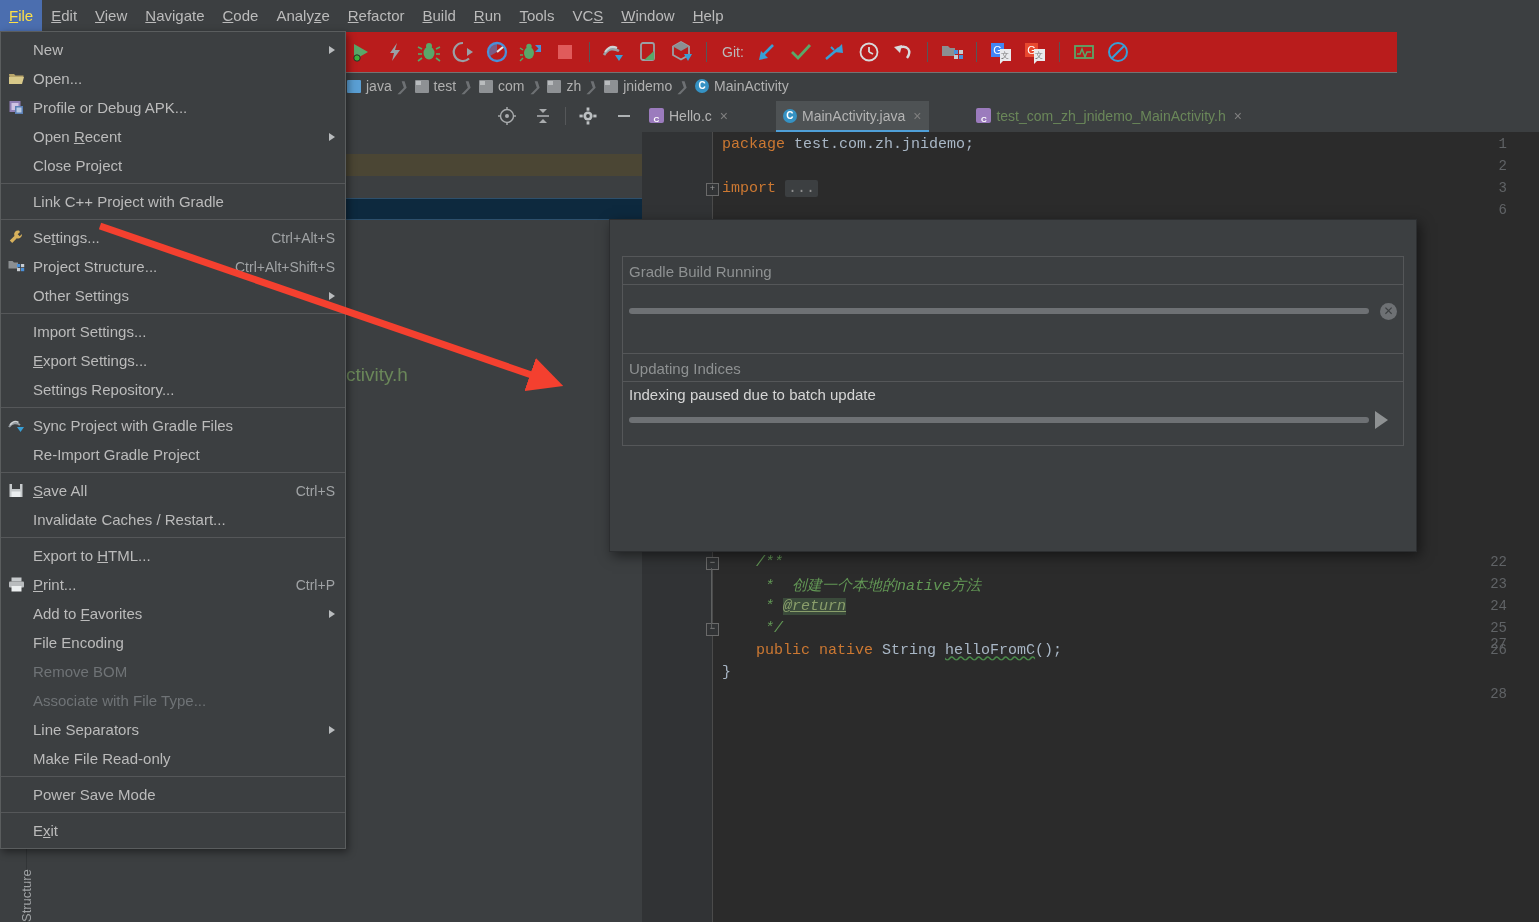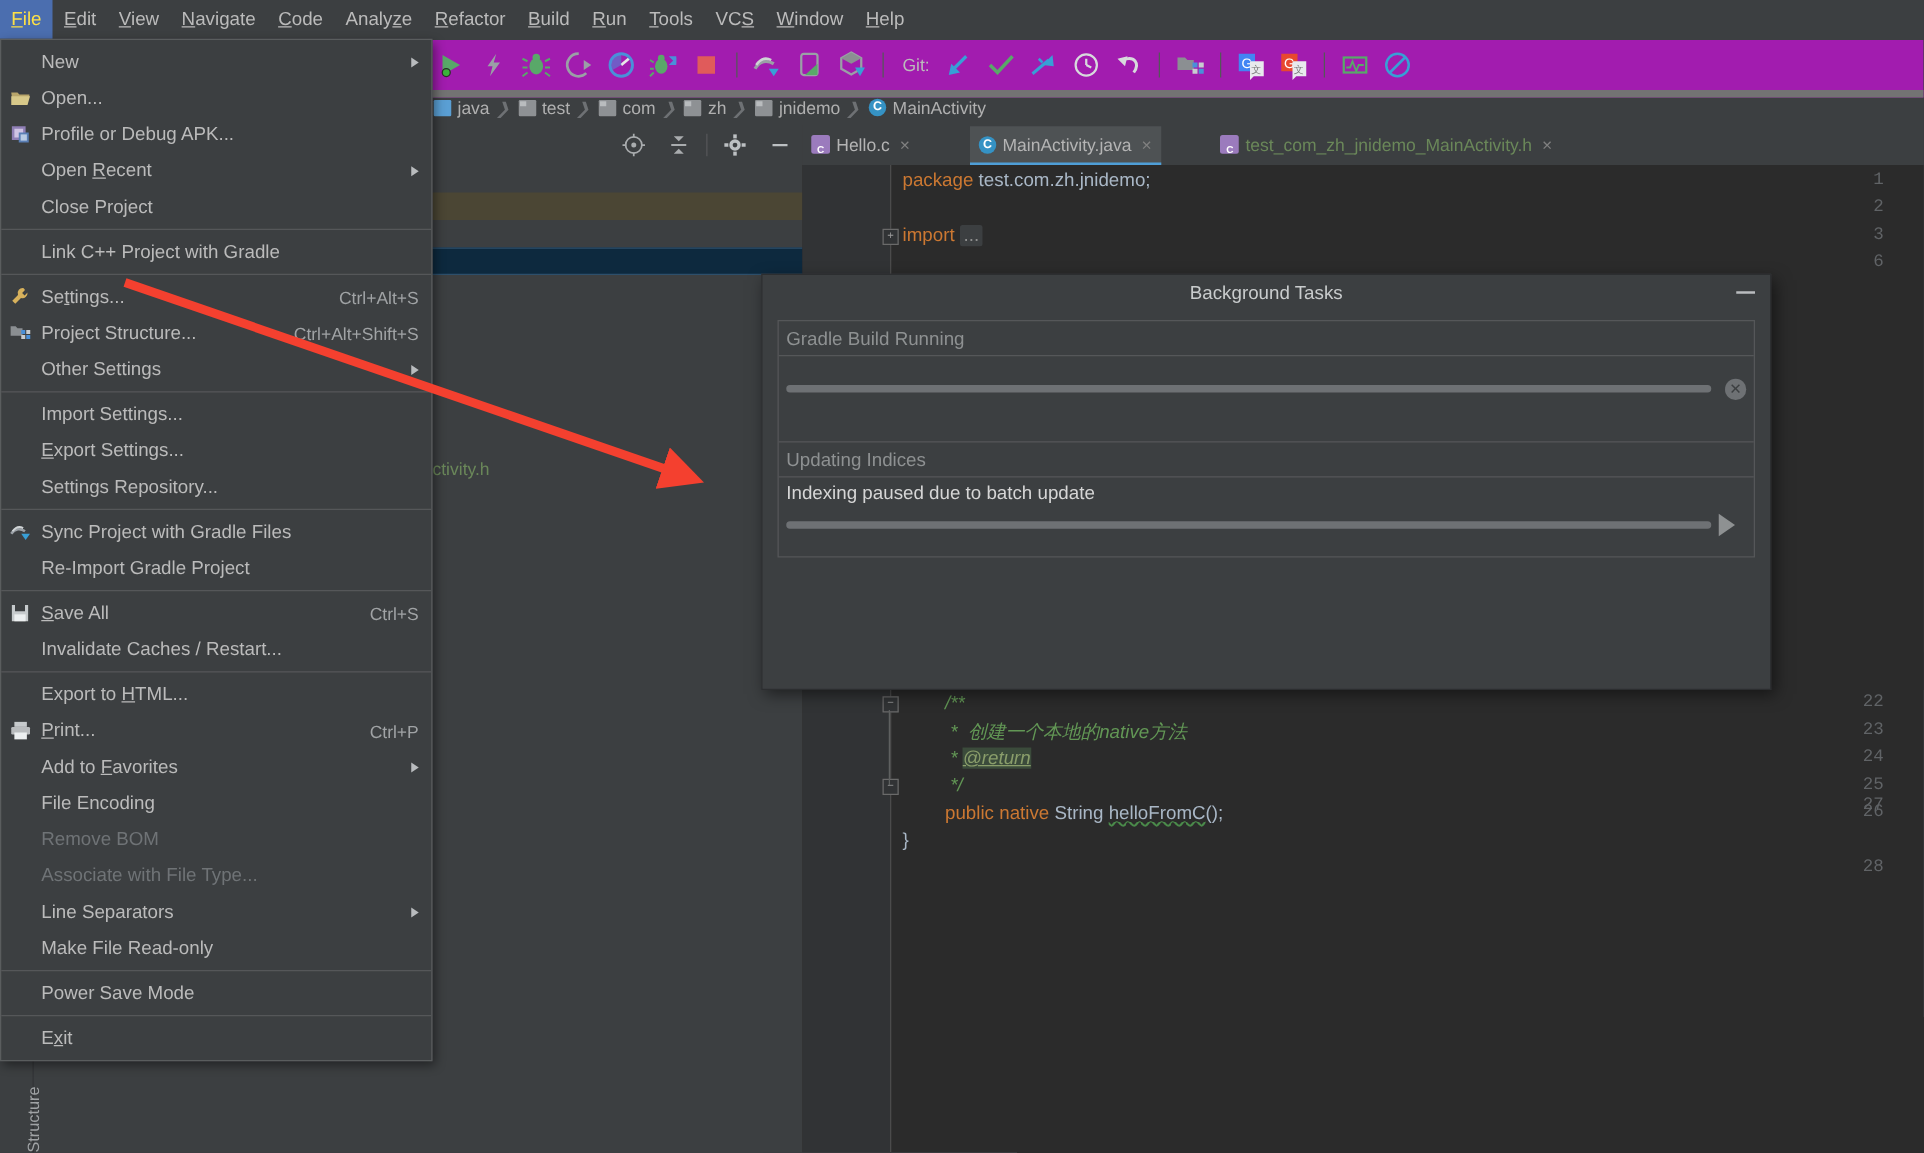--- a/index.html
+++ b/index.html
@@ -35,24 +35,24 @@
   }
   .menubar-item.selected {
     background: #4b6eaf;
     color: #fde047;
   }
   .mnem { text-decoration: underline; }
 
   
   .toolbar {
     position: absolute; left: 0; top: 32px;
-    width: 1539px; height: 40px;
-    background: #a21caf;
+    width: 1397px; height: 40px;
+    background: #b91c1c;
     display: flex; align-items: center;
-    border-bottom: 6px solid #737373;
+    border-bottom: 1px solid #737373;
     z-index: 5;
   }
   .tb-icon {
     width: 26px; height: 26px;
     margin: 0 4px;
     position: relative;
     display: inline-block;
   }
   .tb-sep {
     width: 1px; height: 20px;
@@ -121,21 +121,21 @@
 
   .project-area {
     position: absolute; left: 340px; top: 132px;
     width: 302px; height: 790px;
     background: #3c3f41;
     z-index: 2;
   }
   .proj-row {
     position: absolute; left: 0;
     width: 302px; height: 22px;
-    font-size: 14px;
+    font-size: 19px;
     line-height: 22px;
     color: #a9b7c6;
     padding-left: 6px;
     box-sizing: border-box;
     white-space: nowrap;
     overflow: hidden;
   }
   .proj-row.r1 { top: 0px;  background: #3c3f41; }
   .proj-row.r2 { top: 22px; background: #4b4634; }
   .proj-row.r3 { top: 44px; background: #3c3f41; }
@@ -207,21 +207,21 @@
     color: #9a9a9a; font-size: 9px;
     line-height: 9px; text-align: center;
     background: #313335;
   }
   .fold-line {
     position: absolute; left: 69px; width: 1px;
     background: #5e6060;
   }
   .code {
     position: absolute; left: 80px;
-    font-family: Liberation Sans, sans-serif;
+    font-family: Liberation Mono, monospace;
     font-size: 15px; white-space: pre;
     color: #a9b7c6;
   }
   .kw { color: #cc7832; }
   .cmt { color: #629755; font-style: italic; }
   .tag { color: #8a9e6b; background: #3b4b3b; font-style: italic; text-decoration: underline;}
   .dots {
     background: #3c3f41; color: #8f8f8f;
     padding: 0 3px; border-radius: 2px;
   }
@@ -812,24 +812,20 @@
       <div class="mi">
         <span>Power Save Mode</span>
       </div>
       <div class="msep"></div>
       <div class="mi">
         <span>E<span class="mnem">x</span>it</span>
       </div>
     </div>
 
   <div class="bgdlg">
-    <div class="bgdlg-title">
-      <span>Background Tasks</span>
-      <div class="bgdlg-min"></div>
-    </div>
     <div class="bgdlg-body">
 
       <div class="task" style="position:absolute;left:0;top:0;width:780px;height:95px;">
         <div class="task-name">Gradle Build Running</div>
         <div class="task-line" style="top:27px;"></div>
         <div class="pbar" style="left:6px; top:51px; width:740px;"></div>
         <div class="pbar-cancel" style="left:757px; top:46px;">✕</div>
       </div>
 
       <div class="task-line" style="top:96px;left:0;width:780px;"></div>

